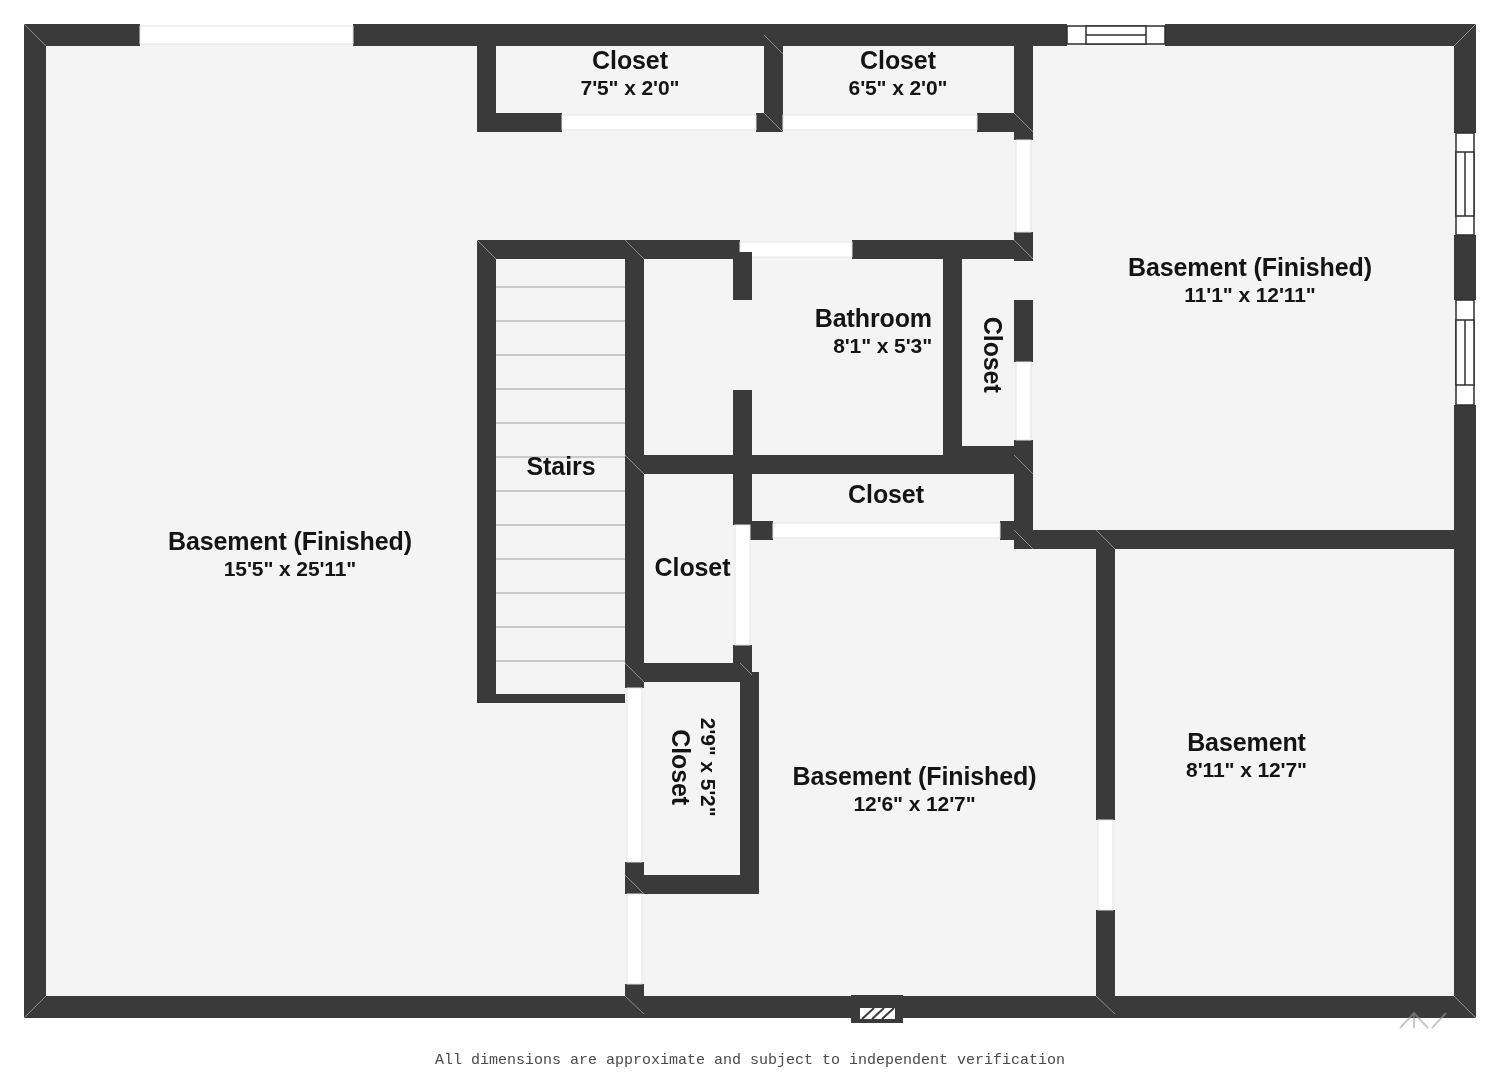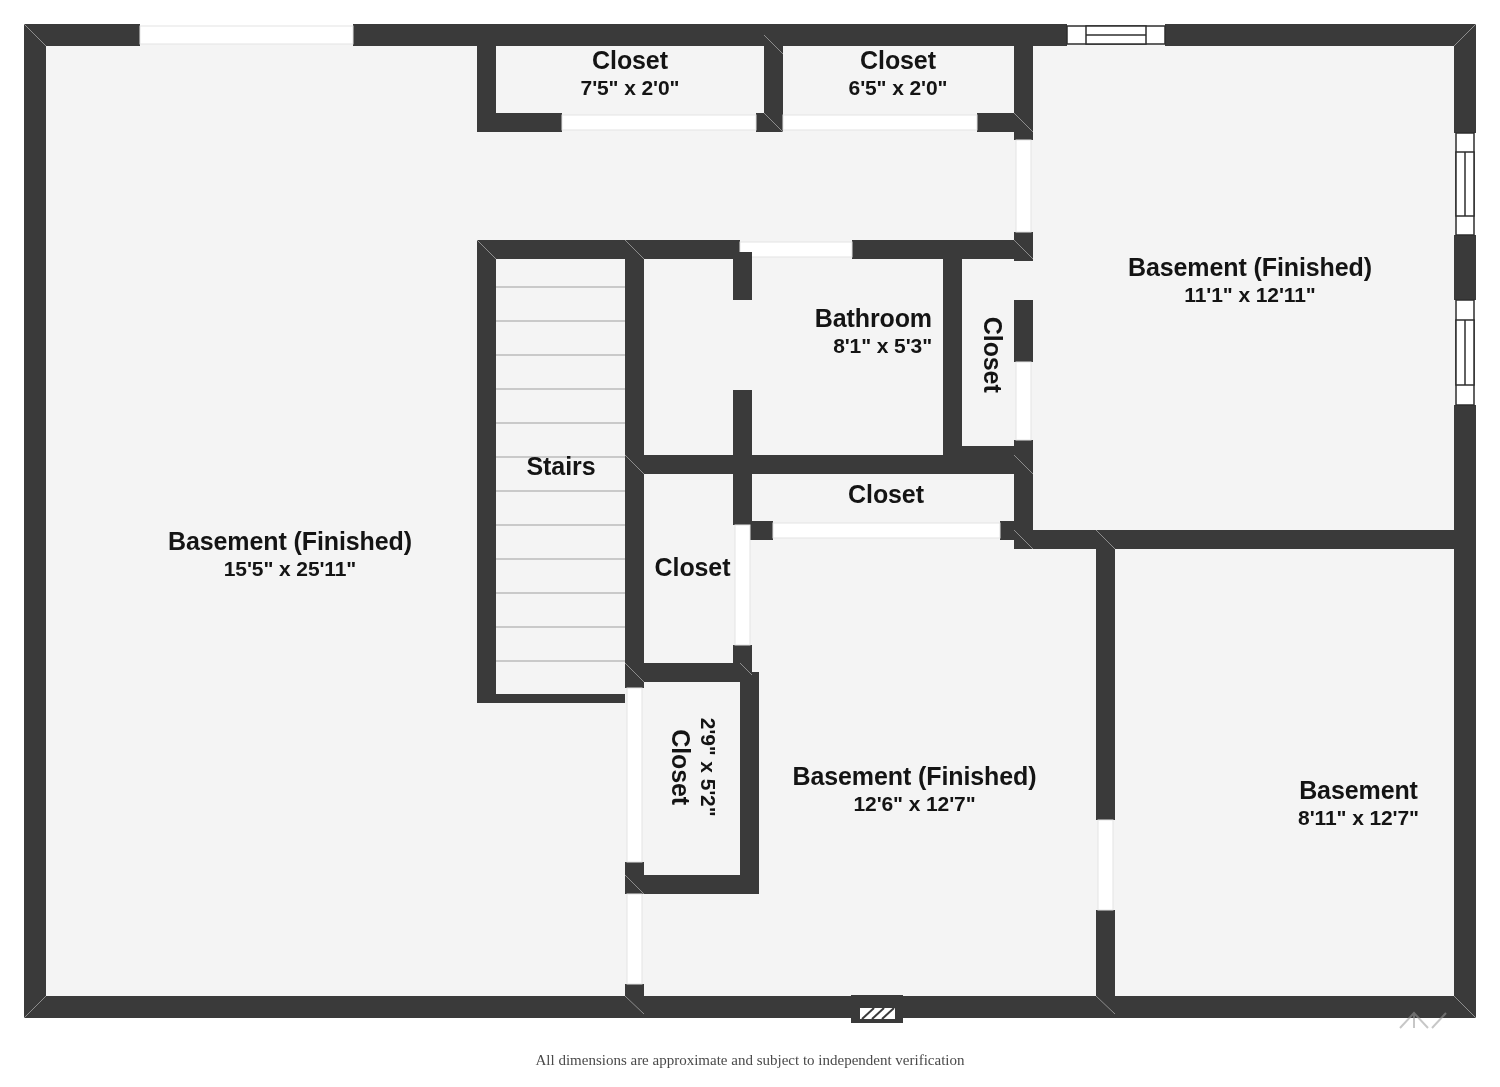--- a/index.html
+++ b/index.html
@@ -46,21 +46,21 @@
   .rot-cw { transform: rotate(90deg); transform-origin: center center; }
 
   #footer {
     position: absolute;
     left: 0;
     top: 1052px;
     width: 1500px;
     text-align: center;
     font-size: 15px;
     color: #4a4a4a;
-    font-family: Liberation Serif, serif;
+    font-family: Liberation Mono, monospace;
   }
 </style>
 </head>
 <body>
 
 <div id="page">
 
   <div id="plan">
     <svg width="1500" height="1040" viewBox="0 0 1500 1040" xmlns="http://www.w3.org/2000/svg">
 
@@ -275,20 +275,20 @@
   <div class="rm-label rot-cw" style="left:618px; top:740px; width:150px;">
     <div class="rm-dim">2'9" x 5'2"</div>
     <div class="rm-name">Closet</div>
   </div>
 
   <div class="rm-label" style="left:762px; top:762px; width:305px;">
     <div class="rm-name">Basement (Finished)</div>
     <div class="rm-dim">12'6" x 12'7"</div>
   </div>
 
-  <div class="rm-label" style="left:1216px; top:728px; width:285px;margin-top:48px;">
+  <div class="rm-label" style="left:1104px; top:728px; width:285px;">
     <div class="rm-name">Basement</div>
     <div class="rm-dim">8'11" x 12'7"</div>
   </div>
 
   <div id="footer">All dimensions are approximate and subject to independent verification</div>
 
 </div>
 
 </body></html>

